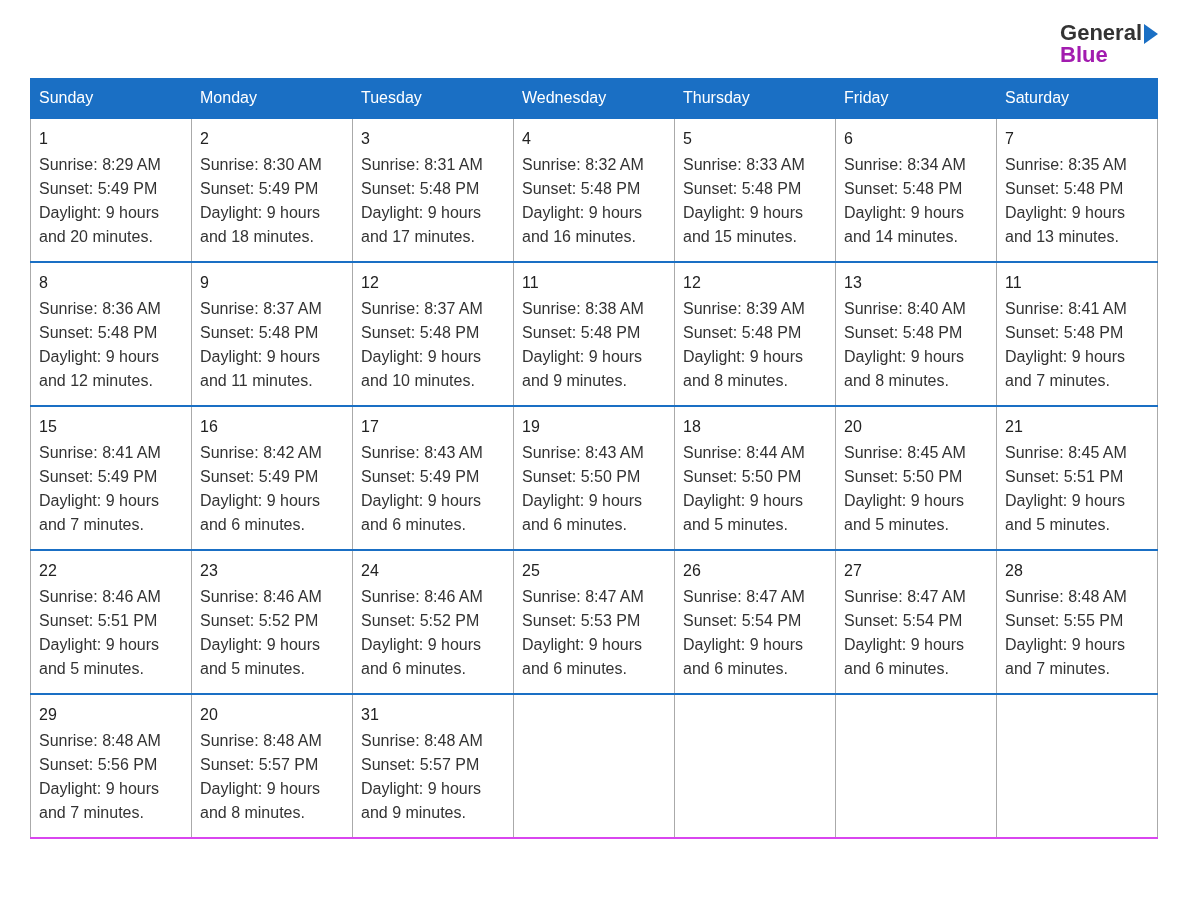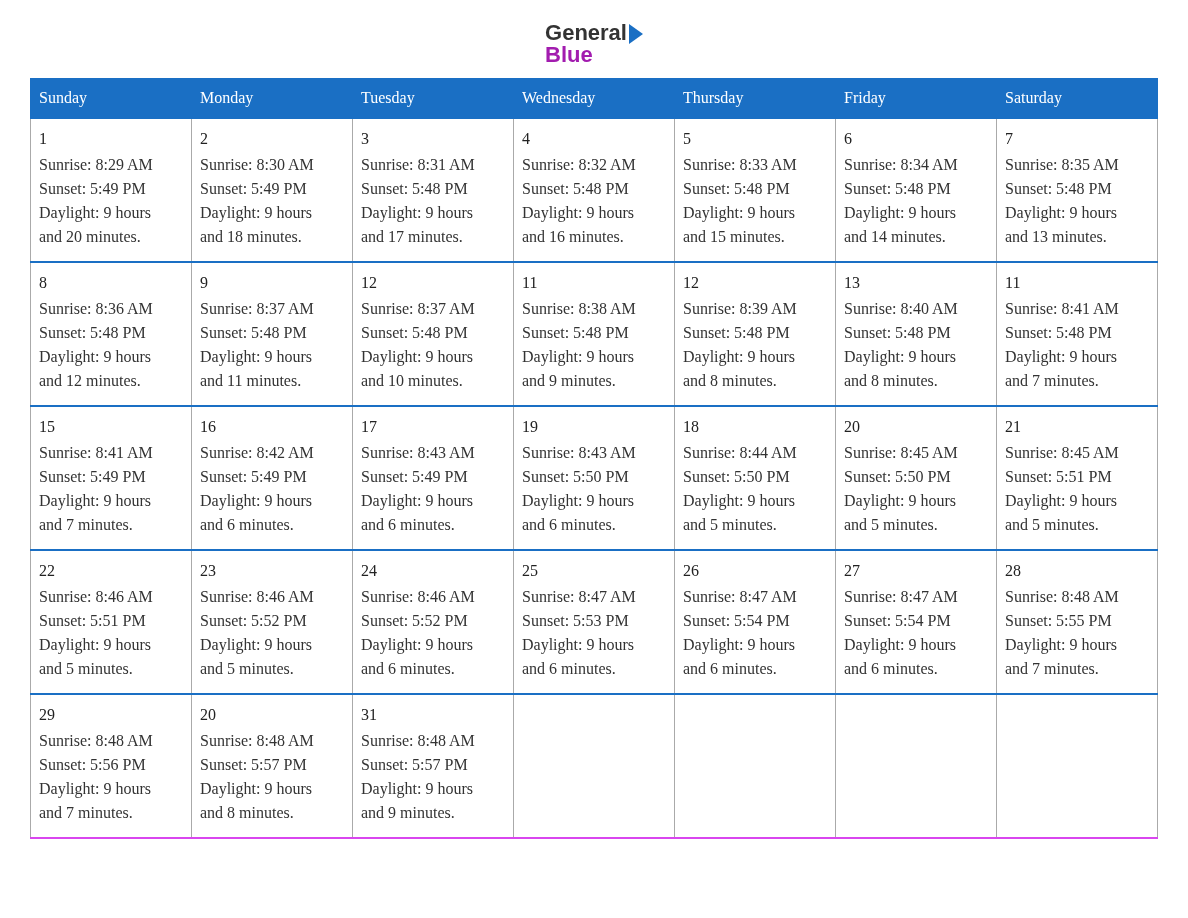--- a/index.html
+++ b/index.html
@@ -4,21 +4,21 @@
   <style>
     * { box-sizing: border-box; margin: 0; padding: 0; }
     body {
       font-family: Arial, sans-serif;
       background: #ffffff;
       padding: 20px 30px;
       color: #333;
     }
     .header {
       display: flex;
-      justify-content: center;
+      justify-content: flex-end;
       align-items: flex-start;
       margin-bottom: 10px;
     }
     .logo-arrow {
       width: 0;
       height: 0;
       border-left: 14px solid #1a6fc4;
       border-top: 10px solid transparent;
       border-bottom: 10px solid transparent;
       margin-left: 2px;
@@ -34,21 +34,20 @@
       line-height: 1.1;
     }
     .location-title {
       font-size: 20px;
       color: #444;
       margin-top: 4px;
     }
     table {
       width: 100%;
       border-collapse: collapse;
-      font-family: Liberation Serif, serif;
     }
     thead tr th {
       background-color: #1a6fc4;
       color: #ffffff;
       padding: 10px 8px;
       font-size: 16px;
       font-weight: normal;
       text-align: left;
       border: 1px solid #1a6fc4;
     }

